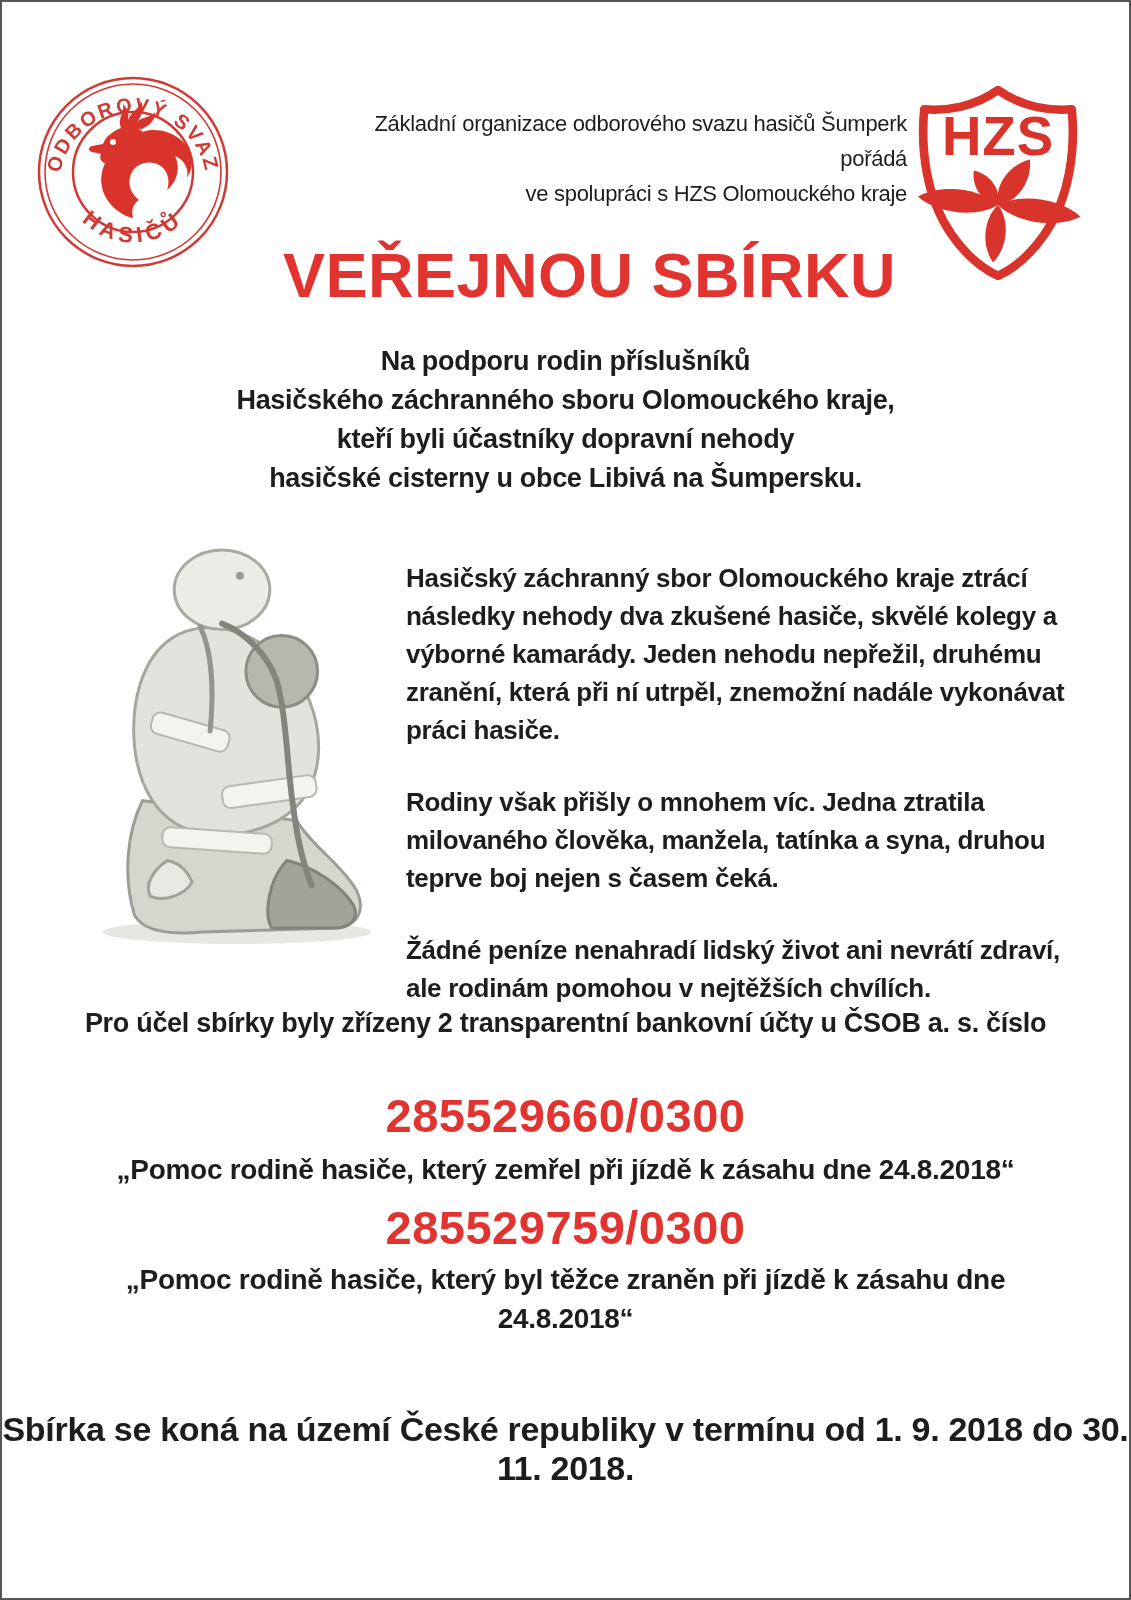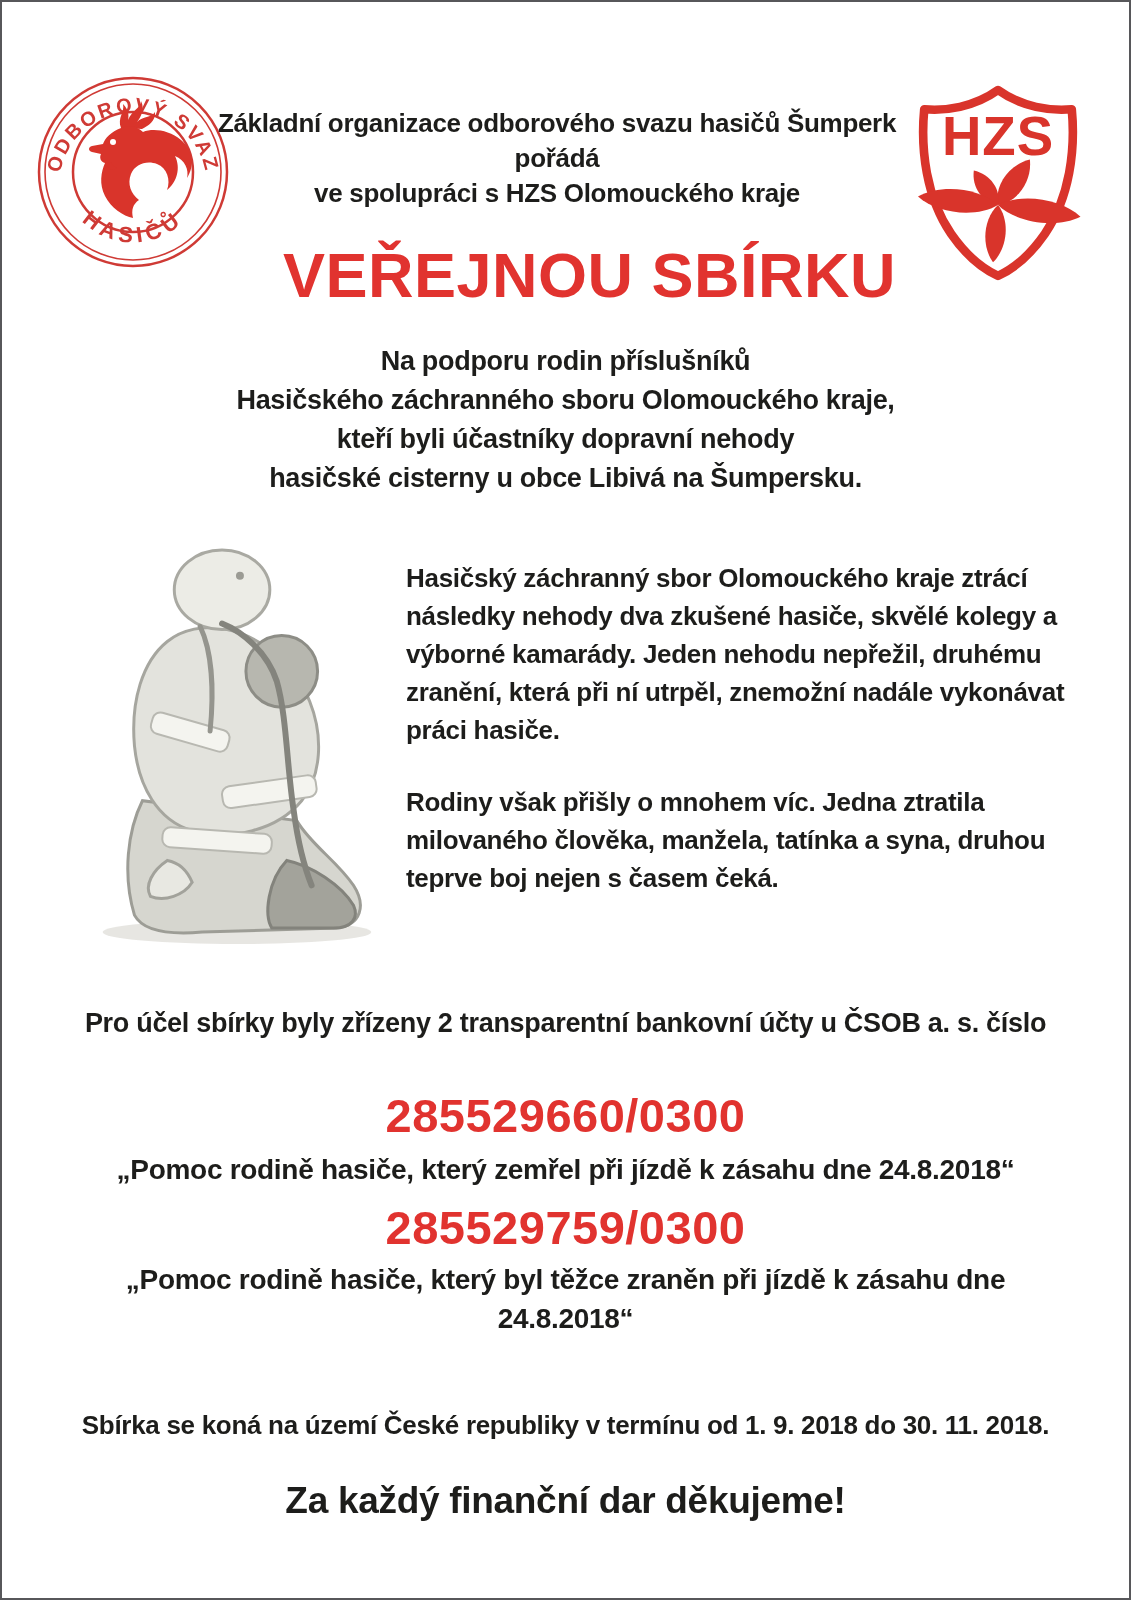--- a/index.html
+++ b/index.html
@@ -11,21 +11,21 @@
     background:#fff;
     font-family:"Liberation Sans",sans-serif;
     color:#1d1d1b;
     overflow:hidden;
   }
   
   .seal-logo{position:absolute;left:33px;top:72px;width:196px;height:196px;}
   .hzs-logo{position:absolute;left:905px;top:80px;width:182px;height:202px;}
   .header-text{
     position:absolute;left:205px;top:104px;width:700px;
-    text-align:center;font-weight:bold;font-size:26px;line-height:35px;
+    text-align:right;font-weight:normal;font-size:22px;line-height:35px;
     letter-spacing:-0.3px;white-space:nowrap;
   }
   
   .main-title{
     position:absolute;left:0;top:237px;width:100%;
     text-align:center;font-weight:bold;font-size:63px;
     color:#e1332f;letter-spacing:0.5px;padding-left:24px;
   }
   
   .intro-block{
@@ -52,21 +52,21 @@
   .acct-number.n2{top:1198px;}
   .acct-purpose{
     position:absolute;left:50%;transform:translateX(-50%);width:940px;
     text-align:center;font-weight:bold;font-size:28px;line-height:39px;letter-spacing:-0.3px;
   }
   .acct-purpose.q1{top:1148px;}
   .acct-purpose.q2{top:1258px;max-width:900px;}
   
   .duration-line{
     position:absolute;left:0;top:1408px;width:100%;
-    text-align:center;font-weight:bold;font-size:26px;letter-spacing:-0.3px;
+    text-align:center;font-weight:bold;font-size:34px;letter-spacing:-0.3px;
   }
   .thanks-line{
     position:absolute;left:0;top:1478px;width:100%;
     text-align:center;font-weight:bold;font-size:37px;letter-spacing:-0.3px;
   }
 </style>
 </head>
 <body>
 
 <div class="page">
@@ -150,27 +150,27 @@
 
         <path d="M150,92 C170,100 195,120 205,150 C215,185 215,235 222,280 C226,310 232,335 240,355" fill="none" stroke="#84847d" stroke-width="6" stroke-linecap="round"></path>
         <path d="M128,95 C140,120 142,160 138,200" fill="none" stroke="#95958e" stroke-width="5" stroke-linecap="round"></path>
 
         <path d="M95,330 C80,340 72,355 78,366 C92,372 112,365 120,352 C115,340 106,332 95,330 Z" fill="#e8e8e2" stroke="#a2a29b" stroke-width="3"></path>
       </svg>
     </div>
     <div class="mid-text">
       <p>Hasičský záchranný sbor Olomouckého kraje ztrácí následky nehody dva zkušené hasiče, skvělé kolegy a výborné kamarády. Jeden nehodu nepřežil, druhému zranění, která při ní utrpěl, znemožní nadále vykonávat práci hasiče.</p>
       <p>Rodiny však přišly o mnohem víc. Jedna ztratila milovaného člověka, manžela, tatínka a syna, druhou teprve boj nejen s časem čeká.</p>
+      <p>Žádné peníze nenahradí lidský život ani nevrátí zdraví, ale rodinám pomohou v nejtěžších chvílích.</p>
     </div>
   </div>
 
   <div class="accounts-intro">Pro účel sbírky byly zřízeny 2 transparentní bankovní účty u ČSOB a. s. číslo</div>
 
   <div class="acct-number n1">285529660/0300</div>
   <div class="acct-purpose q1">„Pomoc rodině hasiče, který zemřel při jízdě k zásahu dne 24.8.2018“</div>
 
   <div class="acct-number n2">285529759/0300</div>
   <div class="acct-purpose q2">„Pomoc rodině hasiče, který byl těžce zraněn při jízdě k zásahu dne 24.8.2018“</div>
 
   <div class="duration-line">Sbírka se koná na území České republiky v termínu od 1. 9. 2018 do 30. 11. 2018.</div>
-  <div class="thanks-line">Za každý finanční dar děkujeme!</div>
 
 </div>
 
 </body></html>

